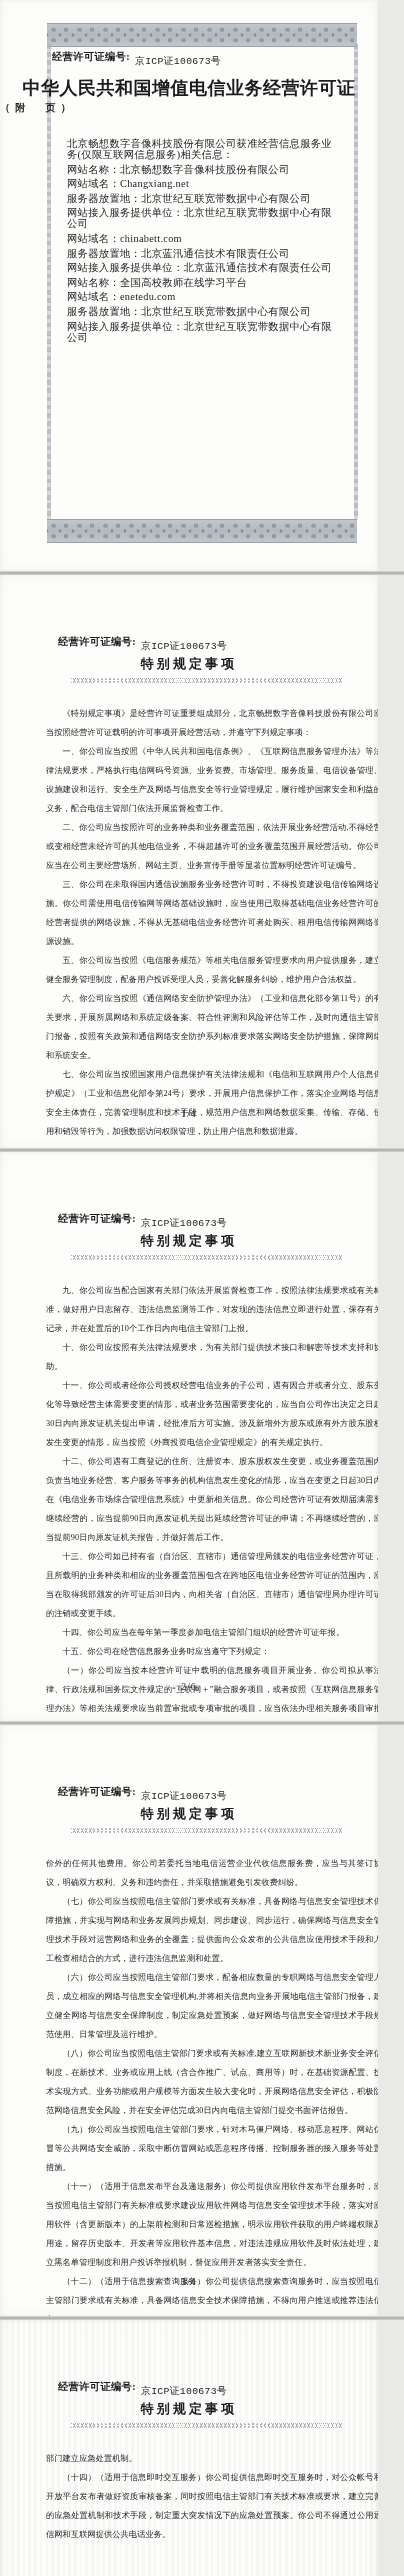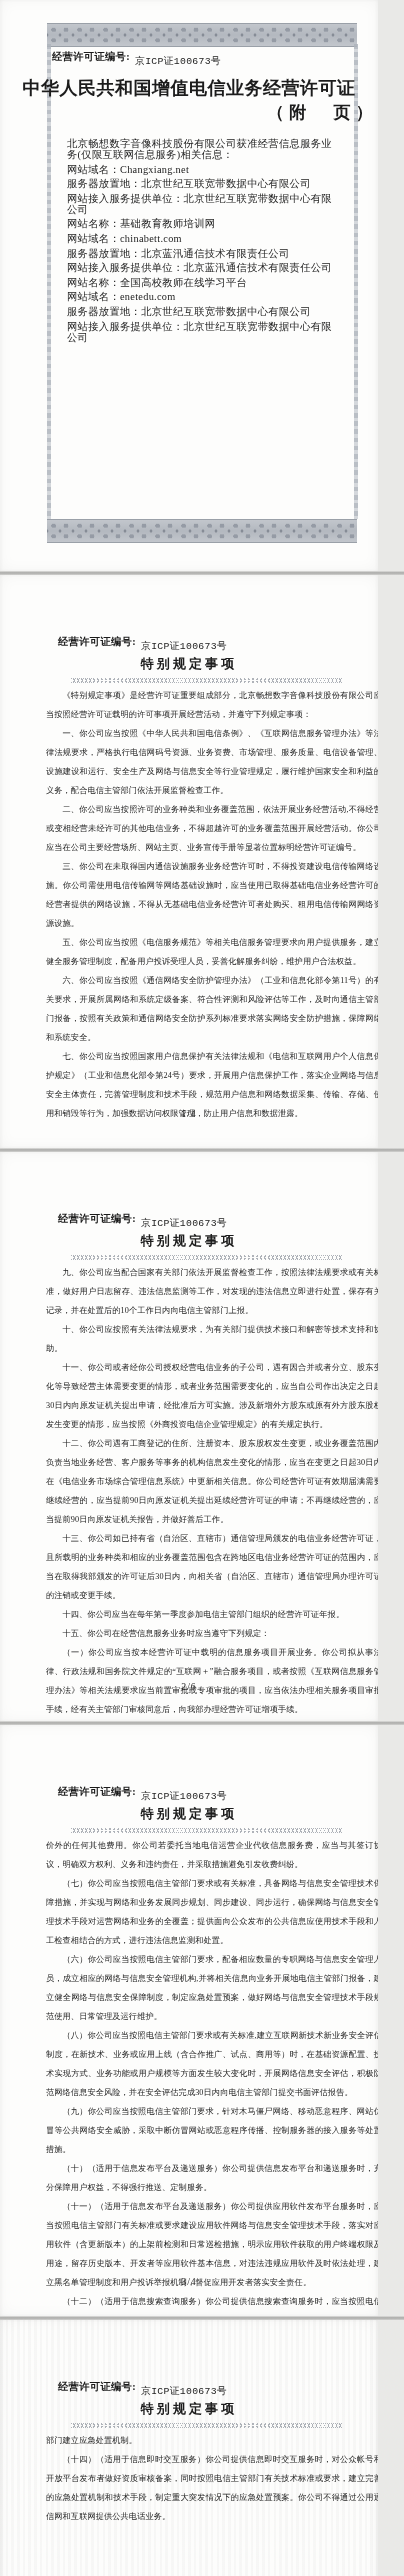--- a/index.html
+++ b/index.html
@@ -26,31 +26,31 @@
   .band-bottom{top:519px;}
   .vband{position:absolute;top:44px;height:475px;width:3.6px;opacity:.85;
          background:repeating-linear-gradient(180deg,#aeb4bc 0 4.6px,#cdd1d6 4.6px 8.2px);}
   .vband-left{left:47px;}
   .vband-right{left:354px;}
   .hdr{position:absolute;white-space:nowrap;}
   .hdr-attach{left:52px;top:50px;}
   .hdr-label{font-size:10.3px;font-weight:700;letter-spacing:0.3px;}
   .hdr-num{font-size:9.8px;font-family:"Liberation Mono","DejaVu Sans Mono",monospace;position:relative;top:3.6px;margin-left:3.1px;letter-spacing:0.3px;}
   .cert-title{position:absolute;top:76px;left:0;width:100%;margin:0;text-align:center;font-size:18px;font-weight:700;letter-spacing:0.5px;}
-  .cert-sub{position:absolute;top:101px;left:0;width:100%;text-align:right;font-size:17px;font-weight:700;letter-spacing:5.2px;}
+  .cert-sub{position:absolute;top:101px;left:0;width:100%;text-align:left;font-size:10px;font-weight:700;letter-spacing:5.2px;}
   .attach-body{position:absolute;left:67px;top:138px;width:267px;font-size:10.3px;line-height:11px;letter-spacing:0.3px;}
   .attach-body p{margin:0 0 3.6px 0;}
 
   
   .page-prov .hdr{left:58px;top:60px;}
   .prov-title{position:absolute;top:80px;left:0;width:100%;margin:0;text-align:center;font-size:13px;font-weight:700;letter-spacing:3.1px;}
   .zigzag{position:absolute;top:103px;left:71px;width:272px;height:4.6px;opacity:.7;
           background:repeating-linear-gradient(115deg,#8f959d 0 0.8px,transparent 0.8px 3.6px),
                      repeating-linear-gradient(65deg,#8f959d 0 0.8px,transparent 0.8px 3.6px);}
-  .prov-body{position:absolute;left:46px;top:111px;width:336px;font-size:8.2px;line-height:19px;text-align:justify;letter-spacing:0.1px;}
+  .prov-body{position:absolute;left:46px;top:129px;width:336px;font-size:8.2px;line-height:19px;text-align:justify;letter-spacing:0.1px;}
   .prov-body p{margin:0;}
   .prov-body p.ind{text-indent:2em;}
   .page-num{position:absolute;bottom:29px;left:0;width:100%;text-align:center;font-size:9.8px;letter-spacing:1px;font-family:"Liberation Serif",serif;}
   .page-prov:last-child .page-num{bottom:11.3px;}
   .page-prov:last-child{background-image:repeating-linear-gradient(90deg,rgba(130,130,130,.05) 0 2.6px,transparent 2.6px 5.7px);}
 </style>
 </head>
 <body>
 
 <div class="doc">
@@ -64,24 +64,24 @@
       <span class="hdr-label">经营许可证编号:</span>
       <span class="hdr-num">京ICP证100673号</span>
     </div>
 
     <h1 class="cert-title">中华人民共和国增值电信业务经营许可证</h1>
     <div class="cert-sub">（附　页）</div>
 
     <div class="attach-body">
       <p class="intro">北京畅想数字音像科技股份有限公司获准经营信息服务业务(仅限互联网信息服务)相关信息：</p>
       <div id="attach-entries">
+          <p>网站名称：北京畅想数字音像科技股份有限公司</p>
           <p>网站域名：Changxiang.net</p>
           <p>服务器放置地：北京世纪互联宽带数据中心有限公司</p>
           <p>网站接入服务提供单位：北京世纪互联宽带数据中心有限公司</p>
-          <p>网站名称：基础教育教师培训网</p>
           <p>网站域名：chinabett.com</p>
           <p>服务器放置地：北京蓝汛通信技术有限责任公司</p>
           <p>网站接入服务提供单位：北京蓝汛通信技术有限责任公司</p>
           <p>网站名称：全国高校教师在线学习平台</p>
           <p>网站域名：enetedu.com</p>
           <p>服务器放置地：北京世纪互联宽带数据中心有限公司</p>
           <p>网站接入服务提供单位：北京世纪互联宽带数据中心有限公司</p>
         </div>
     </div>
 
@@ -140,21 +140,20 @@
       <span class="hdr-num">京ICP证100673号</span>
     </div>
     <h2 class="prov-title">特别规定事项</h2>
     <div class="zigzag"></div>
     <div class="prov-body">
           <p class="">价外的任何其他费用。你公司若委托当地电信运营企业代收信息服务费，应当与其签订协议，明确双方权利、义务和违约责任，并采取措施避免引发收费纠纷。</p>
           <p class="ind">（七）你公司应当按照电信主管部门要求或有关标准，具备网络与信息安全管理技术保障措施，并实现与网络和业务发展同步规划、同步建设、同步运行，确保网络与信息安全管理技术手段对运营网络和业务的全覆盖；提供面向公众发布的公共信息应使用技术手段和人工检查相结合的方式，进行违法信息监测和处置。</p>
           <p class="ind">（六）你公司应当按照电信主管部门要求，配备相应数量的专职网络与信息安全管理人员，成立相应的网络与信息安全管理机构,并将相关信息向业务开展地电信主管部门报备，建立健全网络与信息安全保障制度，制定应急处置预案，做好网络与信息安全管理技术手段规范使用、日常管理及运行维护。</p>
           <p class="ind">（八）你公司应当按照电信主管部门要求或有关标准,建立互联网新技术新业务安全评估制度，在新技术、业务或应用上线（含合作推广、试点、商用等）时，在基础资源配置、技术实现方式、业务功能或用户规模等方面发生较大变化时，开展网络信息安全评估，积极防范网络信息安全风险，并在安全评估完成30日内向电信主管部门提交书面评估报告。</p>
           <p class="ind">（九）你公司应当按照电信主管部门要求，针对木马僵尸网络、移动恶意程序、网站仿冒等公共网络安全威胁，采取中断仿冒网站或恶意程序传播、控制服务器的接入服务等处置措施。</p>
-          <p class="ind">（十）（适用于信息发布平台及递送服务）你公司提供信息发布平台和递送服务时，充分保障用户权益，不得强行推送、定制服务。</p>
           <p class="ind">（十一）（适用于信息发布平台及递送服务）你公司提供应用软件发布平台服务时，应当按照电信主管部门有关标准或要求建设应用软件网络与信息安全管理技术手段，落实对应用软件（含更新版本）的上架前检测和日常巡检措施，明示应用软件获取的用户终端权限及用途，留存历史版本、开发者等应用软件基本信息，对违法违规应用软件及时依法处理，建立黑名单管理制度和用户投诉举报机制，督促应用开发者落实安全责任。</p>
           <p class="ind">（十二）（适用于信息搜索查询服务）你公司提供信息搜索查询服务时，应当按照电信主管部门要求或有关标准，具备网络信息安全技术保障措施，不得向用户推送或推荐违法信息。</p>
         </div>
     <div class="page-num">3/4</div>
   </section>
 
   <div class="page-sep"></div>
 
   <section class="page page-prov" style="height: 554px;">
     <div class="hdr">

